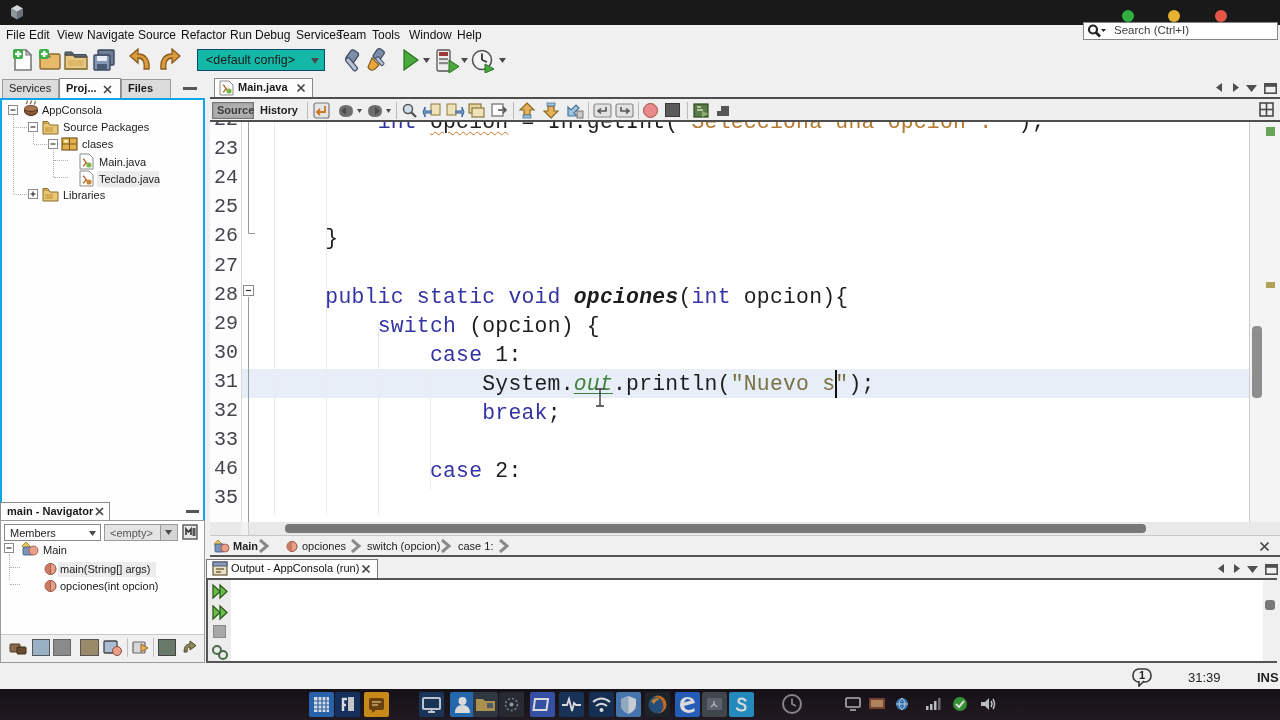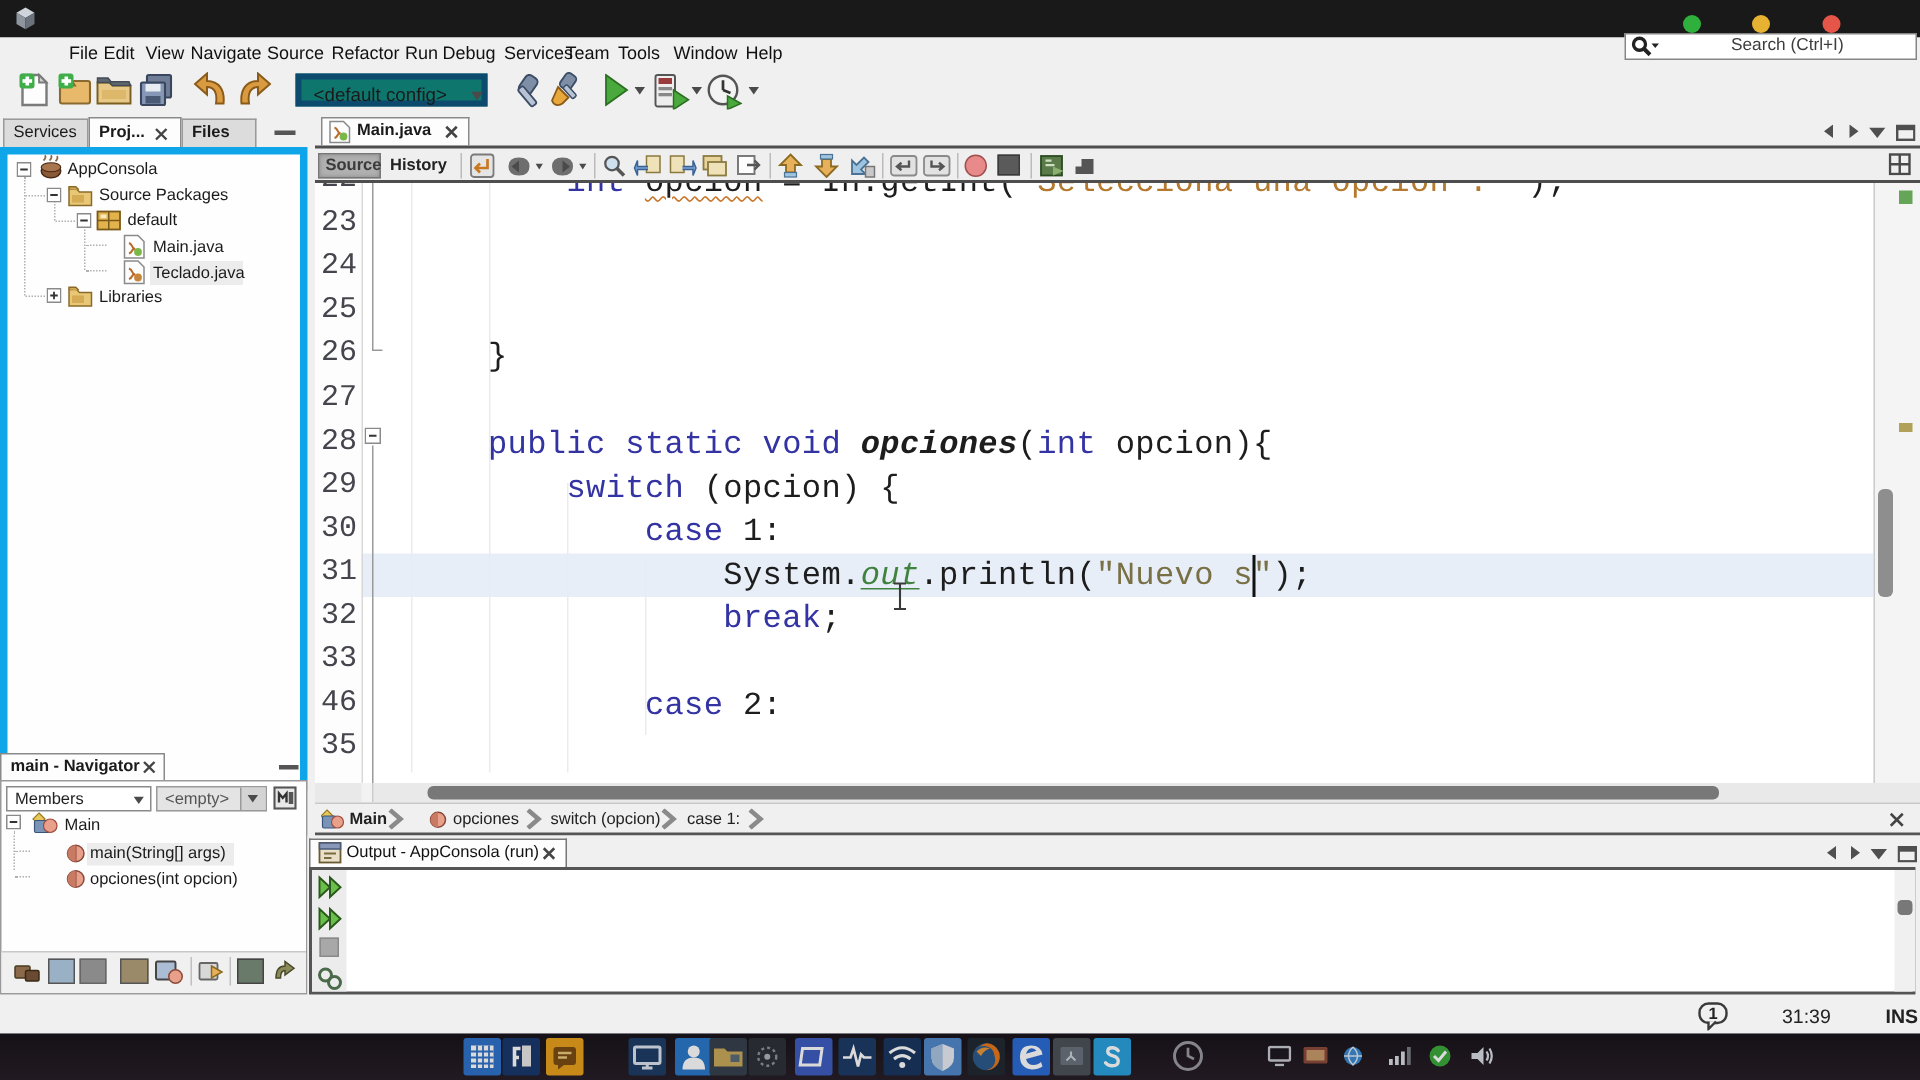--- a/index.html
+++ b/index.html
@@ -6,21 +6,21 @@
 html,body { width:1280px; height:720px; overflow:hidden; background:#f0f0f0;
   font-family:"Liberation Sans", sans-serif; }
 .abs { position:absolute; }
 #stage { position:relative; width:1280px; height:720px; }
 
 #titlebar { left:0; top:0; width:1280px; height:25px; background:#191919; }
 .dot { width:12px; height:12px; border-radius:50%; top:10px; }
 
 #menubar { left:0; top:25px; width:1280px; height:20px; background:#f0f0f0;
   font-size:12px; color:#111; }
-#menubar span { position:absolute; top:3px;margin-left:40px; }
+#menubar span { position:absolute; top:3px; }
 #searchbox { left:1083px; top:-3px; width:195px; height:18px; background:#fff;
   border:1px solid #858585; }
 
 #toolbar { left:0; top:45px; width:1280px; height:31px; background:#f0f0f0; }
 
 #leftpanel { left:0; top:76px; width:205px; height:587px; background:#f0f0f0; }
 .tab { position:absolute; font-size:11px; color:#1a1a1a; }
 
 #editor { left:210px; top:76px; width:1070px; height:481px; }
 
@@ -103,21 +103,21 @@
       <rect x="5" y="16" width="10" height="5" fill="#4a5a74"></rect>
     </svg>
 
     <svg class="abs" style="left:129px;top:3px" width="24" height="25" viewBox="0 0 24 25">
       <path d="M20 21 C21 12 17 6 9 6 L9 1 L1 8 L9 15 L9 10 C14 10 16 14 15 21 Z" fill="#d99a40" stroke="#8a5a18" stroke-width="1.3"></path>
     </svg>
     <svg class="abs" style="left:157px;top:3px" width="24" height="25" viewBox="0 0 24 25">
       <path d="M4 21 C3 12 7 6 15 6 L15 1 L23 8 L15 15 L15 10 C10 10 8 14 9 21 Z" fill="#d99a40" stroke="#8a5a18" stroke-width="1.3"></path>
     </svg>
 
-    <div class="abs" style="left:197px;top:4px;width:128px;height:22px;background:#0f766e;border:4px solid #0c4a6e">
+    <div class="abs" style="left:197px;top:4px;width:128px;height:22px;background:#14b8a6;border:1px solid #0c4a6e">
       <span class="abs" style="left:8px;top:3px;font-size:12.5px;color:#1a1a1a">&lt;default config&gt;</span>
       <svg class="abs" style="left:113px;top:8px" width="9" height="7">
           <polygon points="0,0 8,0 4,6" fill="#4a4a4a"></polygon>
         </svg>
     </div>
 
     <svg class="abs" style="left:338px;top:3px" width="24" height="25" viewBox="0 0 24 25">
       <rect x="10" y="2" width="9" height="13" rx="3" transform="rotate(35 14 8)" fill="#7e8ea6" stroke="#3c4c66" stroke-width="1.3"></rect>
       <rect x="11" y="9" width="4.5" height="15" rx="1.5" transform="rotate(-40 13 16)" fill="#b8c4d4" stroke="#3c4c66" stroke-width="1.2"></rect>
     </svg>
@@ -164,21 +164,21 @@
       <div class="abs" style="left:121px;top:1px;width:50px;height:19px;background:#dcdcdc;border:1px solid #9a9a9a;border-bottom:none"></div>
       <span class="tab" style="left:9px;top:4px;font-weight:400">Services</span>
       <span class="tab" style="left:66px;top:4px;font-weight:700">Proj...</span>
       <svg class="abs" style="left:103px;top:7px" width="9" height="9" viewBox="0 0 9 9">
           <path d="M1 1 L8 8 M8 1 L1 8" stroke="#444" stroke-width="1.6"></path>
         </svg>
       <span class="tab" style="left:128px;top:4px;font-weight:700">Files</span>
       <div class="abs" style="left:183px;top:9px;width:14px;height:2.5px;background:#555"></div>
     </div>
 
-    <div class="abs" style="left:0;top:22px;width:205px;height:429px;background:#fefefe;border:5px solid #0ea5e9">
+    <div class="abs" style="left:0;top:22px;width:205px;height:429px;background:#fefefe;border:2px solid #0ea5e9">
 
       <div class="abs" style="left:11px;top:14px;width:1px;height:80px;border-left:1px dotted #b0b0b0"></div>
       <div class="abs" style="left:12px;top:27px;width:13px;height:1px;border-top:1px dotted #b0b0b0"></div>
       <div class="abs" style="left:12px;top:94px;width:13px;height:1px;border-top:1px dotted #b0b0b0"></div>
       <div class="abs" style="left:31px;top:31px;width:1px;height:13px;border-left:1px dotted #b0b0b0"></div>
       <div class="abs" style="left:32px;top:44px;width:13px;height:1px;border-top:1px dotted #b0b0b0"></div>
       <div class="abs" style="left:51px;top:48px;width:1px;height:29px;border-left:1px dotted #b0b0b0"></div>
       <div class="abs" style="left:52px;top:60px;width:14px;height:1px;border-top:1px dotted #b0b0b0"></div>
       <div class="abs" style="left:52px;top:77px;width:14px;height:1px;border-top:1px dotted #b0b0b0"></div>
 
@@ -207,21 +207,21 @@
       <svg class="abs" style="left:46px;top:39px" width="10" height="10" viewBox="0 0 10 10">
           <rect x="0.5" y="0.5" width="9" height="9" fill="#fff" stroke="#8a8a8a"></rect>
           <line x1="2.5" y1="5" x2="7.5" y2="5" stroke="#333" stroke-width="1.2"></line>
         </svg>
       <svg class="abs" style="left:59px;top:36px" width="17" height="16" viewBox="0 0 17 16">
         <rect x="1" y="2" width="15" height="12" fill="#e2b24c" stroke="#7a5a1a" stroke-width="1.2"></rect>
         <line x1="8.5" y1="2" x2="8.5" y2="14" stroke="#7a5a1a" stroke-width="1"></line>
         <line x1="1" y1="8" x2="16" y2="8" stroke="#7a5a1a" stroke-width="1"></line>
         <rect x="3" y="4" width="4" height="2.5" fill="#f7e9c0"></rect>
       </svg>
-      <span class="tab" style="left:80px;top:38px">default</span>
+      <span class="tab" style="left:80px;top:38px">clases</span>
 
       <svg class="abs" style="left:77px;top:53px" width="15" height="17" viewBox="0 0 15 17">
         <polygon points="1,1 10,1 14,5 14,16 1,16" fill="#fdfdfd" stroke="#8a8a8a" stroke-width="1"></polygon>
         <path d="M4 6 C7 7 5 9 8 10 C5 10 7 12 4 13" stroke="#b86a2a" stroke-width="1.4" fill="none"></path>
         <circle cx="10" cy="12" r="2.6" fill="#7ab648"></circle>
       </svg>
       <span class="tab" style="left:97px;top:56px">Main.java</span>
 
       <div class="abs" style="left:95px;top:71px;width:62px;height:16px;background:#ececec"></div>
       <svg class="abs" style="left:77px;top:70px" width="15" height="17" viewBox="0 0 15 17">

